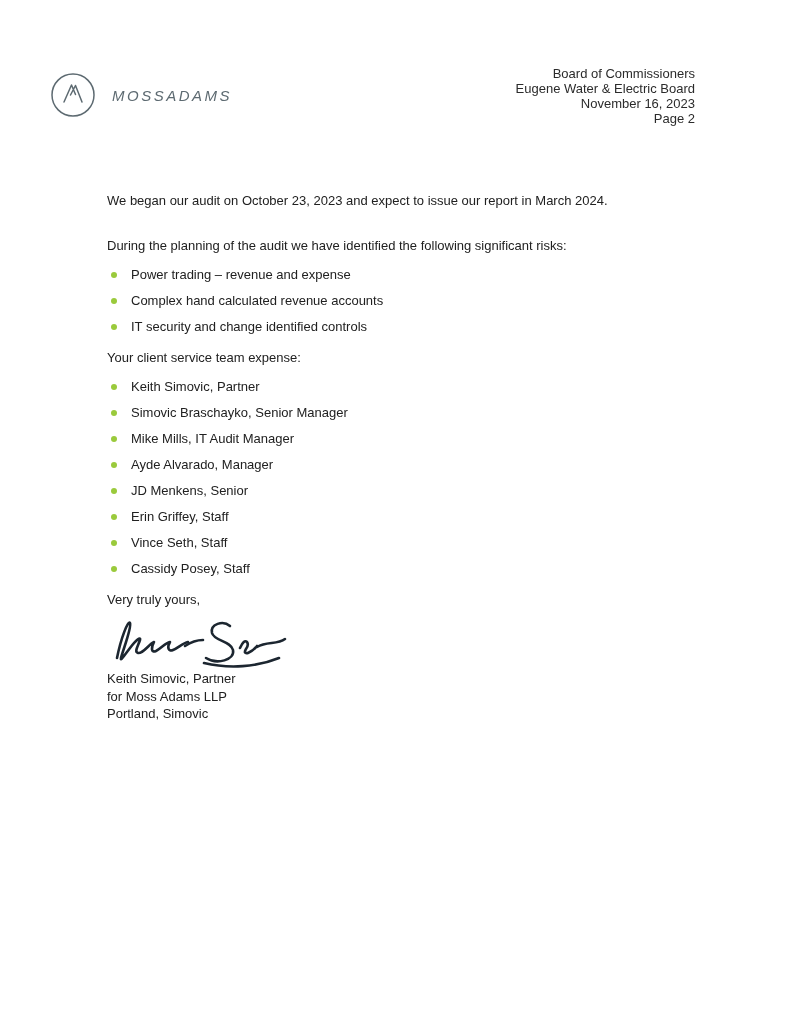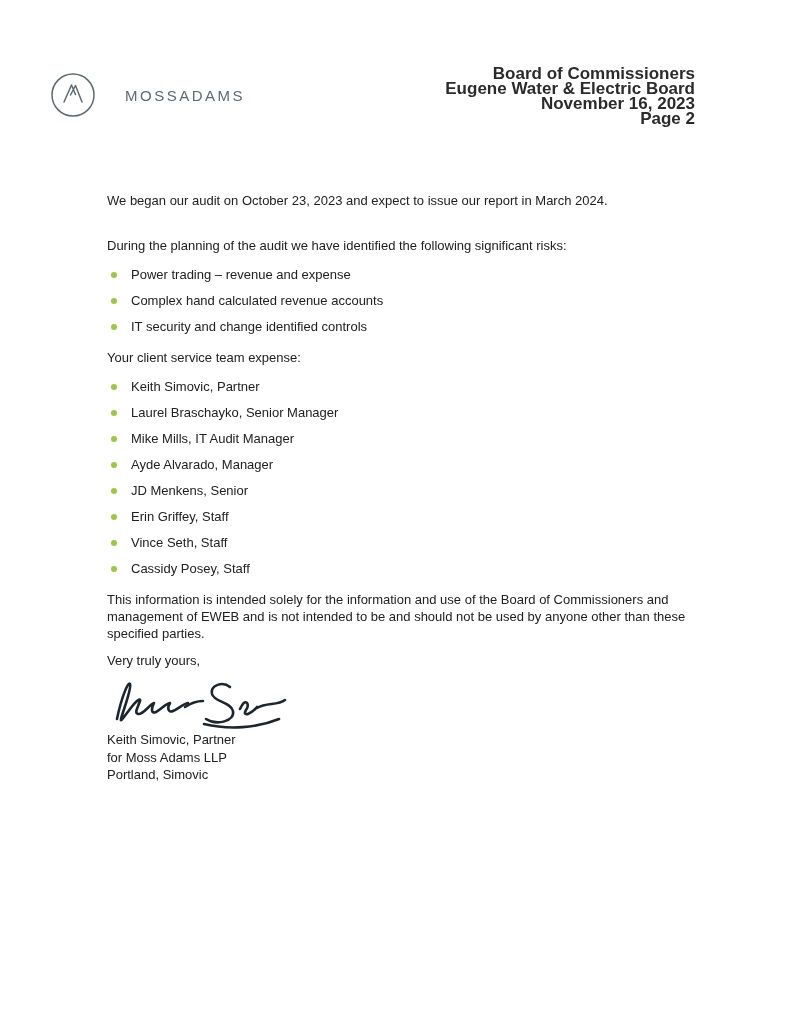--- a/index.html
+++ b/index.html
@@ -12,33 +12,32 @@
   }
   .page { position: relative; width: 800px; height: 1035px; background: #fff; }
 
   
   .header-row {
     display: flex;
     justify-content: space-between;
     align-items: flex-start;
     padding: 66px 105px 0 50px;
   }
-  .logo { display: flex; align-items: center; gap: 29px; margin-top: 6px; }
+  .logo { display: flex; align-items: center; gap: 16px; margin-top: 6px; font-style: italic; }
   .logo-text {
     font-size: 15px;
     letter-spacing: 2.5px;
     color: #5d6a71;
     font-weight: 500;
   }
   .addr-block {
     text-align: right;
-    font-size: 17px;
+    font-size: 13px;
     line-height: 15px;
     color: #2b2b2b;
-    font-weight: bold;
   }
 
   
   .content {
     margin: 66px 107px 0 107px;
     width: 586px;
     font-size: 13px;
     line-height: 17px;
   }
   .content p { margin: 0 0 28px 0; }
@@ -109,21 +108,21 @@
 
     <p class="tight">Your client service team expense:</p>
 
     <ul class="bullet-list">
       <li>
         <span class="bullet" style="background: rgb(154, 202, 60);"></span>
         <span>Keith Simovic, Partner</span>
       </li>
       <li>
         <span class="bullet" style="background: rgb(154, 202, 60);"></span>
-        <span>Laurel Braschayko, Senior Manager</span>
+        <span>Simovic Braschayko, Senior Manager</span>
       </li>
       <li>
         <span class="bullet" style="background: rgb(154, 202, 60);"></span>
         <span>Mike Mills, IT Audit Manager</span>
       </li>
       <li>
         <span class="bullet" style="background: rgb(154, 202, 60);"></span>
         <span>Ayde Alvarado, Manager</span>
       </li>
       <li>
@@ -137,21 +136,20 @@
       <li>
         <span class="bullet" style="background: rgb(154, 202, 60);"></span>
         <span>Vince Seth, Staff</span>
       </li>
       <li>
         <span class="bullet" style="background: rgb(154, 202, 60);"></span>
         <span>Cassidy Posey, Staff</span>
       </li>
     </ul>
 
-    <p class="multi">This information is intended solely for the information and use of the Board of Commissioners and management of EWEB and is not intended to be and should not be used by anyone other than these specified parties.</p>
 
     <p class="closing">Very truly yours,</p>
 
     <div class="signature-wrap">
       <svg width="185" height="58" viewBox="0 0 185 58">
         <g fill="none" stroke="#1c2630" stroke-width="2.6" stroke-linecap="round" stroke-linejoin="round">
           <path d="M10 46 C 14 26 21 8 23 11 C 25 15 16 38 14 46 C 13 50 17 44 23 36 C 29 28 34 24 33 28 C 31 34 27 40 31 41 C 36 42 42 32 47 30 C 44 36 44 41 49 39 C 55 36 58 31 63 30 C 60 35 61 40 66 38 C 71 36 76 31 81 30"></path>
           <path d="M78 34 C 84 30 90 28 96 28"></path>
           <path d="M123 14 C 116 8 103 12 105 21 C 107 29 124 29 126 38 C 128 48 110 53 99 46"></path>
           <path d="M133 36 q 4 -9 7 -6 q 2 3 -1 7 q -3 5 2 4 q 5 -2 9 -7"></path>

